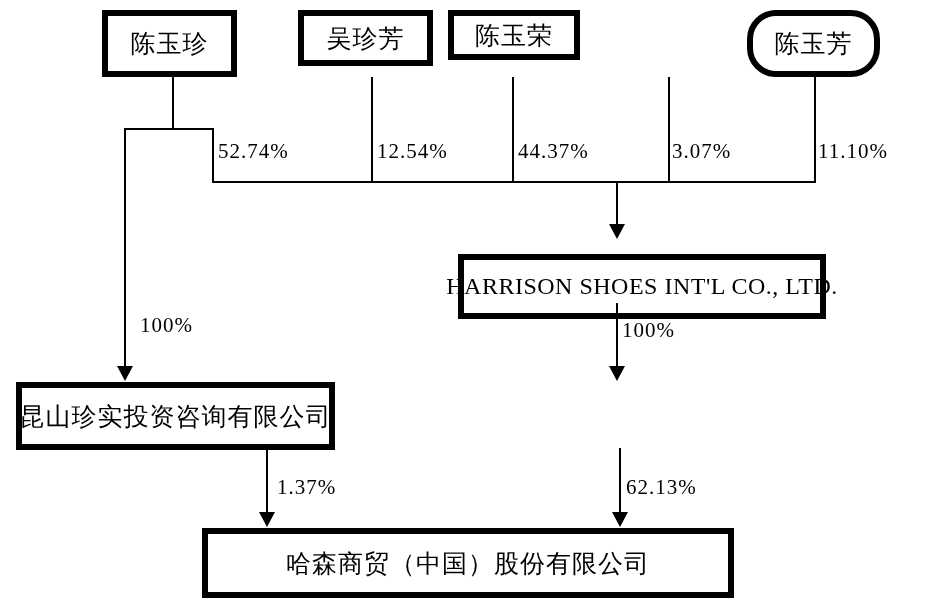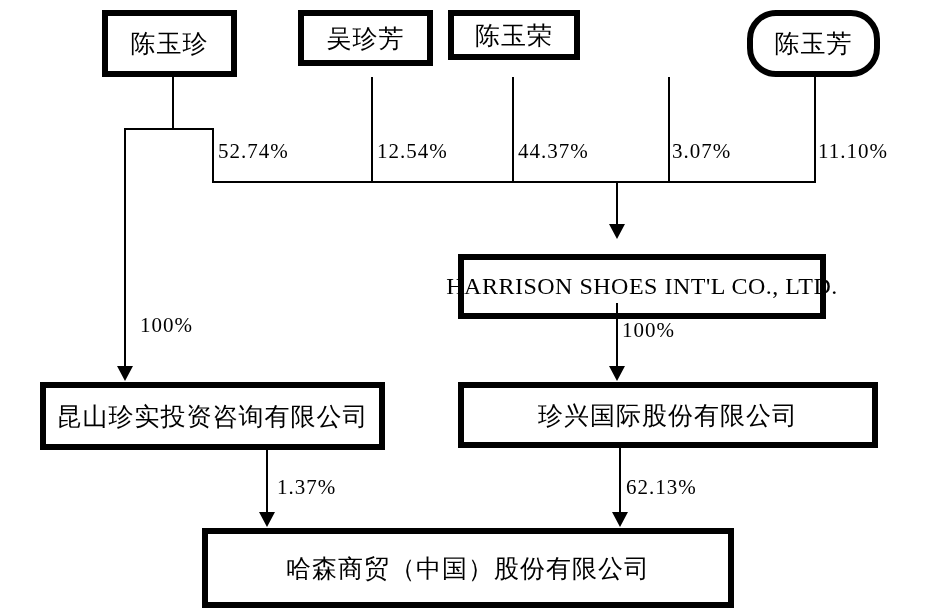--- a/index.html
+++ b/index.html
@@ -23,23 +23,23 @@
     white-space:nowrap;
   }
   
   .b-s1{left:102px;top:10px;width:135px;height:67px;}
   .b-s2{left:298px;top:10px;width:135px;height:56px;}
   .b-s3{left:448px;top:10px;width:132px;height:50px;}
   .b-s4{left:597px;top:10px;width:131px;height:67px;}
   .b-s5{left:747px;top:10px;width:133px;height:67px;border-radius:29px;}
   
   .b-harrison{left:458px;top:238px;width:368px;height:65px;font-size:24px;letter-spacing:0.5px;margin-top:16px;}
-  .b-kunshan{left:40px;top:382px;width:345px;height:68px;font-family:Liberation Serif, serif;}
+  .b-kunshan{left:16px;top:382px;width:319px;height:68px;font-family:Liberation Serif, serif;}
   .b-zhenxing{left:458px;top:382px;width:420px;height:66px;}
-  .b-hasen{left:202px;top:528px;width:532px;height:80px;}
+  .b-hasen{left:202px;top:528px;width:532px;height:70px;}
 
   .line{position:absolute;background:#000;}
   
   .ln-drop1{left:172px;top:77px;width:2px;height:53px;}
   .ln-elbow{left:124px;top:128px;width:90px;height:2px;}
   .ln-kunshan{left:124px;top:128px;width:2px;height:242px;}
   .ln-branch52{left:212px;top:128px;width:2px;height:55px;}
   .ln-drop2{left:371px;top:77px;width:2px;height:106px;}
   .ln-drop3{left:512px;top:77px;width:2px;height:106px;}
   .ln-drop4{left:668px;top:77px;width:2px;height:106px;}
@@ -95,23 +95,20 @@
   <div class="box b-s5">
     <span>陈玉芳</span>
   </div>
 
   <div class="box b-harrison">
     <span>HARRISON SHOES INT'L CO., LTD.</span>
   </div>
   <div class="box b-kunshan">
     <span>昆山珍实投资咨询有限公司</span>
   </div>
-  <div class="box b-zhenxing">
-    <span>珍兴国际股份有限公司</span>
-  </div>
   <div class="box b-hasen">
     <span>哈森商贸（中国）股份有限公司</span>
   </div>
 
   <div class="line ln-drop1"></div>
   <div class="line ln-elbow"></div>
   <div class="line ln-kunshan"></div>
   <div class="line ln-branch52"></div>
   <div class="line ln-drop2"></div>
   <div class="line ln-drop3"></div>

